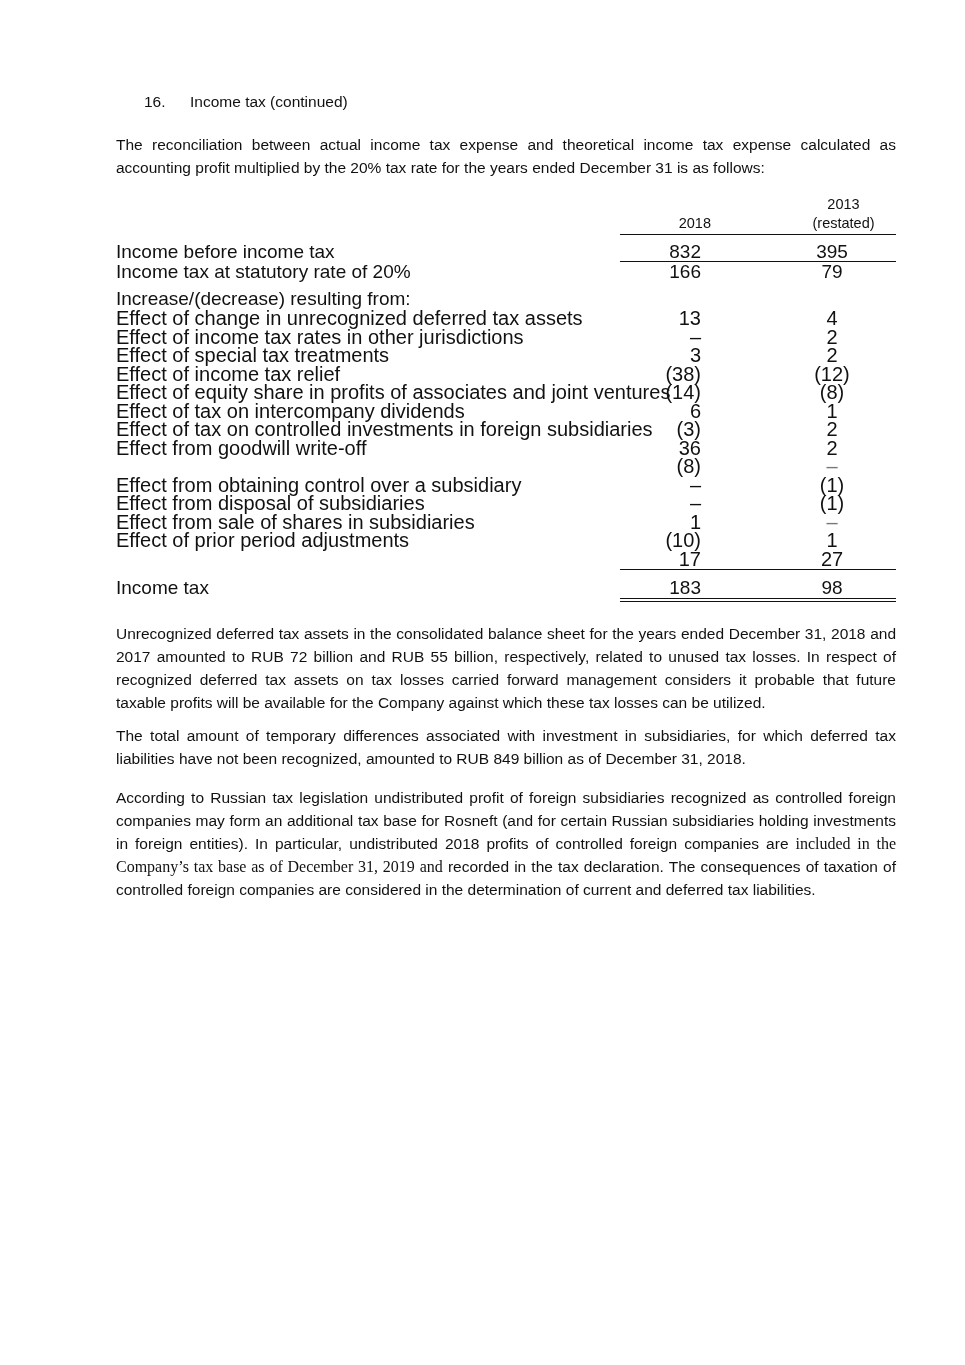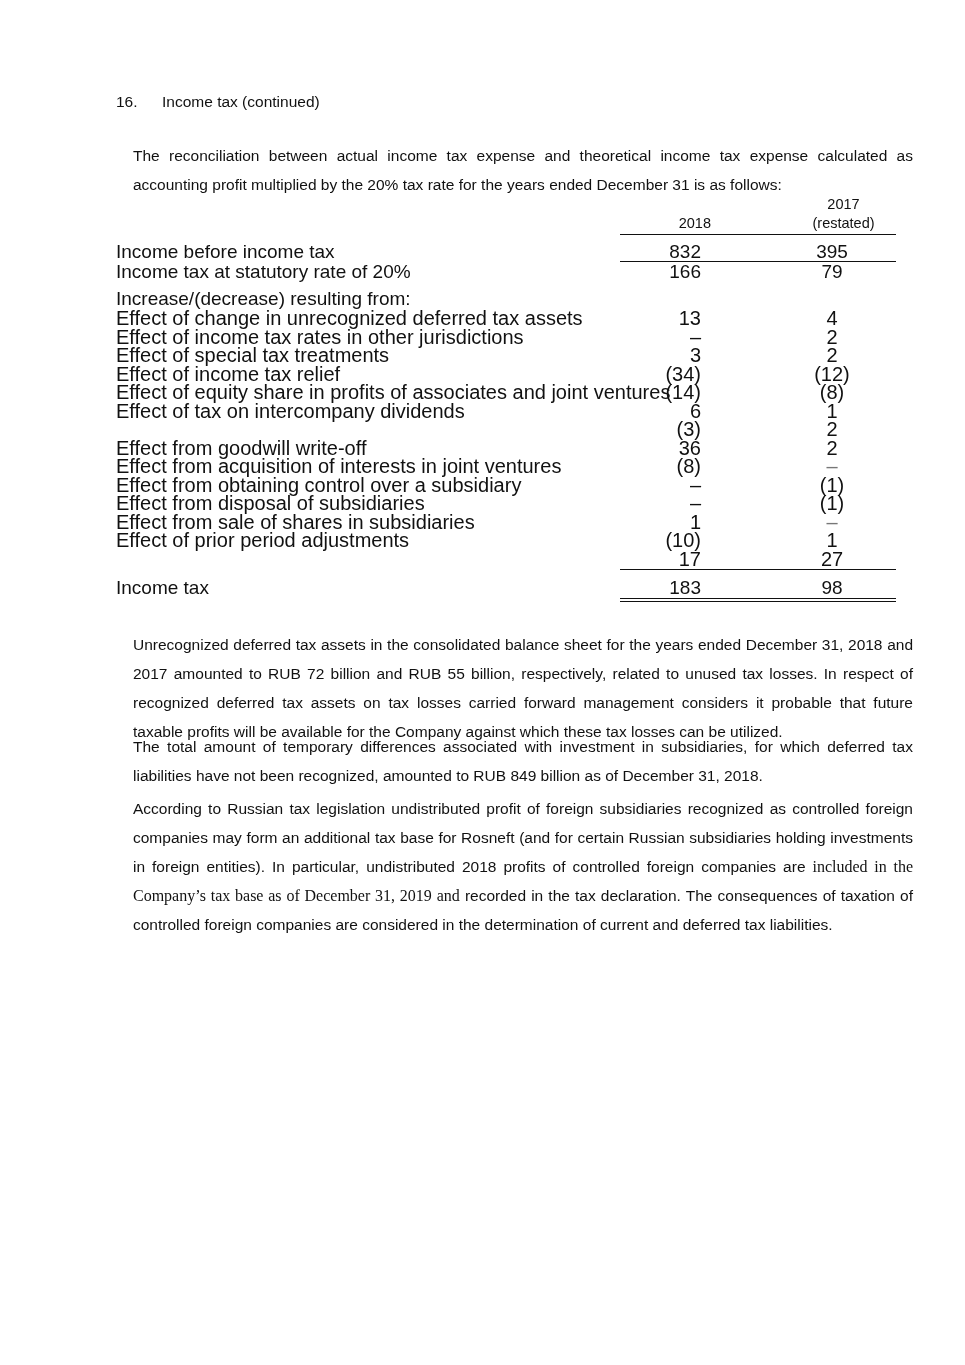--- a/index.html
+++ b/index.html
@@ -24,30 +24,30 @@
     .heading {
       position: absolute;
       top: 93px;
       left: 0;
       font-size: 15.5px;
       white-space: nowrap;
     }
     .heading .num {
       display: inline-block;
       width: 46px;
+      margin-left: 28px;
     }
     .para {
       position: absolute;
-      left: 17px;
+      left: 0;
       width: 780px;
       font-size: 15.5px;
-      line-height: 29px;
+      line-height: 23px;
       text-align: justify;
       text-align-last: left;
-      margin-top: 8px;
     }
     .para-intro { top: 133px; }
     .para-1 { top: 622px; }
     .para-2 { top: 724px; }
     .para-3 { top: 786px; }
 
     .serif-run { font-family: "Liberation Serif", serif; font-size: 16px; }
 
     
     .tbl {
@@ -112,21 +112,21 @@
 
   <div class="heading">
     <span class="num">16.</span><span>Income tax (continued)</span>
   </div>
 
   <div class="para para-intro">The reconciliation between actual income tax expense and theoretical income tax expense calculated as accounting profit multiplied by the 20% tax rate for the years ended December 31 is as follows:</div>
 
   <div class="tbl">
     <div class="col-head y2018">2018</div>
     <div class="col-head y2017">
-      <div>2017</div>
+      <div>2013</div>
       <div>(restated)</div>
     </div>
     <div class="rule hdr"></div>
 
     <div class="row big" style="top:50px">
       <span class="label">Income before income tax</span>
       <span class="v18">832</span>
       <span class="v17">395</span>
     </div>
     <div class="rule r1"></div>
@@ -148,44 +148,44 @@
       <span class="v18">–</span>
       <span class="v17">2</span>
     </div>
     <div class="row" style="top:153px">
       <span class="label">Effect of special tax treatments</span>
       <span class="v18">3</span>
       <span class="v17">2</span>
     </div>
     <div class="row" style="top:171.5px">
       <span class="label">Effect of income tax relief</span>
-      <span class="v18">(34)</span>
+      <span class="v18">(38)</span>
       <span class="v17">(12)</span>
     </div>
     <div class="row" style="top:190px">
       <span class="label">Effect of equity share in profits of associates and joint ventures</span>
       <span class="v18">(14)</span>
       <span class="v17">(8)</span>
     </div>
     <div class="row" style="top:208.5px">
       <span class="label">Effect of tax on intercompany dividends</span>
       <span class="v18">6</span>
       <span class="v17">1</span>
     </div>
     <div class="row" style="top:227px">
+      <span class="label">Effect of tax on controlled investments in foreign subsidiaries</span>
       <span class="v18">(3)</span>
       <span class="v17">2</span>
     </div>
     <div class="row" style="top:245.5px">
       <span class="label">Effect from goodwill write-off</span>
       <span class="v18">36</span>
       <span class="v17">2</span>
     </div>
     <div class="row" style="top:264px">
-      <span class="label">Effect from acquisition of interests in joint ventures</span>
       <span class="v18">(8)</span>
       <span class="v17 dash-light">–</span>
     </div>
     <div class="row" style="top:282.5px">
       <span class="label">Effect from obtaining control over a subsidiary</span>
       <span class="v18">–</span>
       <span class="v17">(1)</span>
     </div>
     <div class="row" style="top:301px">
       <span class="label">Effect from disposal of subsidiaries</span>

